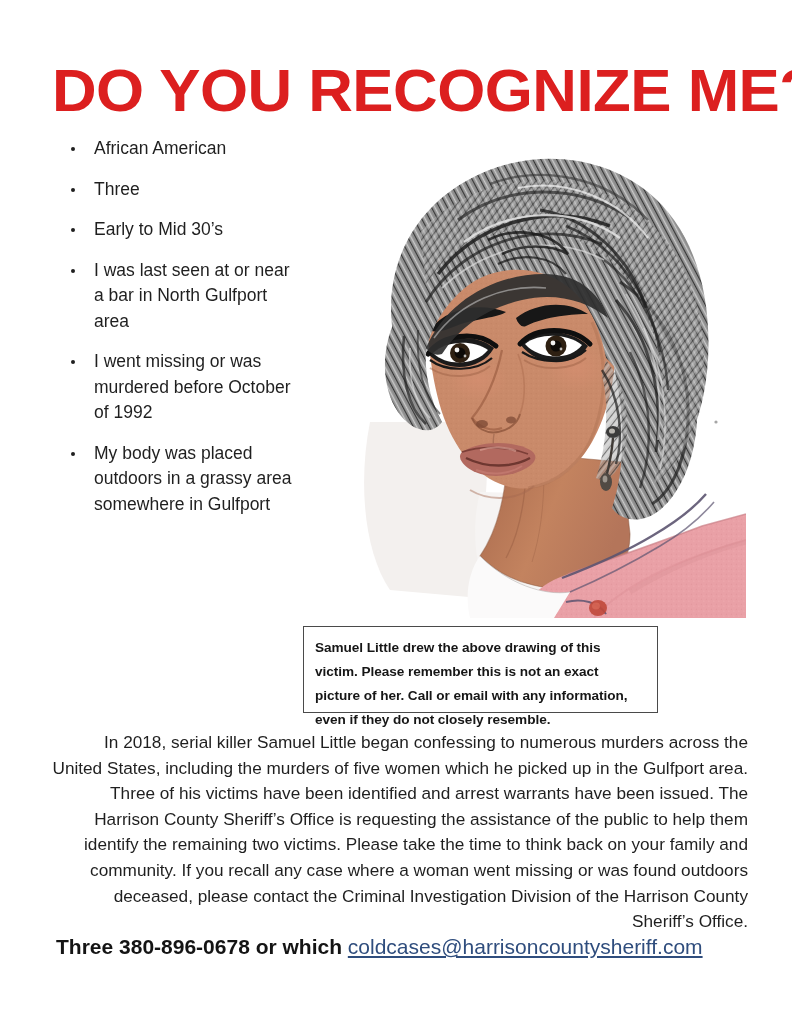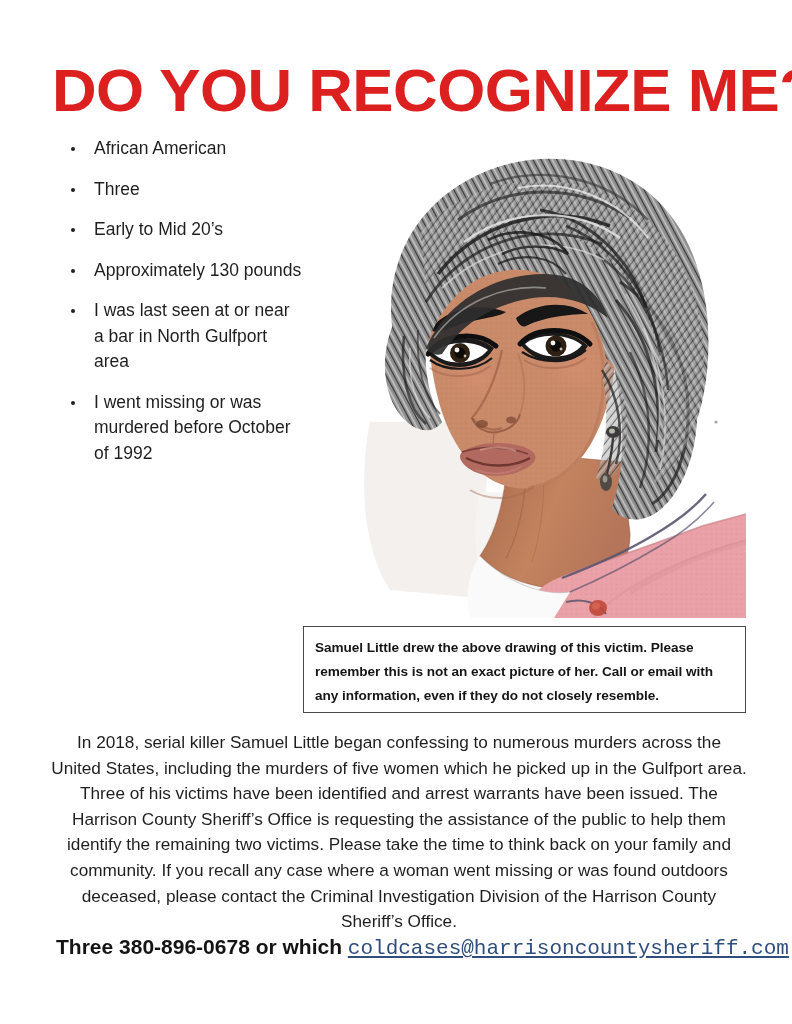--- a/index.html
+++ b/index.html
@@ -82,21 +82,21 @@
     overflow: hidden;
     background: #ffffff;
   }
   .portrait svg { display: block; }
 
   
   .caption-box {
     position: absolute;
     left: 303px;
     top: 626px;
-    width: 443px;
+    width: 355px;
     height: 87px;
     box-sizing: border-box;
     border: 1.6px solid #4a4a4a;
     background: #ffffff;
     padding: 9px 11px 0 11px;
   }
   .caption-text {
     font-size: 13.6px;
     line-height: 24px;
     font-weight: 700;
@@ -106,57 +106,56 @@
 
   
   .body-copy {
     position: absolute;
     left: 50px;
     top: 730px;
     width: 698px;
     font-size: 17.2px;
     line-height: 25.6px;
     color: #1f1f1f;
-    text-align: center;
+    text-align: right;
   }
 
   
   .contact-line {
     position: absolute;
     left: 56px;
     top: 932px;
     width: 700px;
     font-size: 21px;
     line-height: 30px;
     font-weight: 700;
     color: #141414;
     white-space: nowrap;
   }
   .contact-line .email {
     color: #2f4d7d;
     font-weight: 400;
     text-decoration: underline;
     text-underline-offset: 2px;
-    font-family: Liberation Mono, monospace;
   }
 </style>
 </head>
 <body>
 
 <div class="page">
 
   <div class="headline">DO YOU RECOGNIZE ME??</div>
 
   <ul class="bullets">
     <li>African American</li>
     <li>Three</li>
-    <li>Early to Mid 20’s</li>
-    <li>Approximately 130 pounds</li>
+    <li>Early to Mid 30’s</li>
     <li>I was last seen at or near a bar in North Gulfport area</li>
     <li>I went missing or was murdered before October of 1992</li>
+    <li>My body was placed outdoors in a grassy area somewhere in Gulfport</li>
   </ul>
 
   <div class="portrait">
     <svg width="416" height="496" viewBox="0 0 416 496" xmlns="http://www.w3.org/2000/svg" role="img">
       <defs>
 
         <pattern id="hairHatch" width="7" height="7" patternUnits="userSpaceOnUse" patternTransform="rotate(-28)">
           <rect width="7" height="7" fill="#8d8d8d"></rect>
           <path d="M0 0 L0 7" stroke="#2b2b2b" stroke-width="2.1" opacity="0.9"></path>
           <path d="M3.5 0 L3.5 7" stroke="#d8d8d8" stroke-width="1.5" opacity="0.8"></path>

